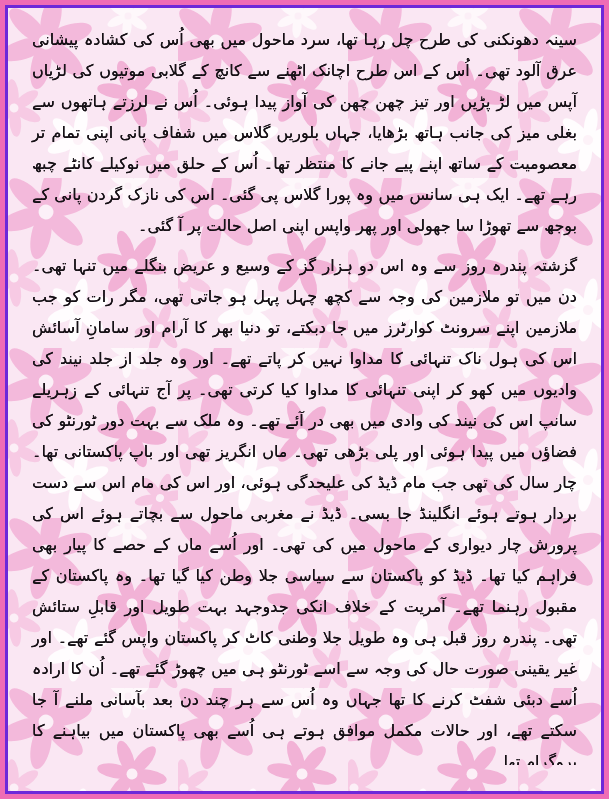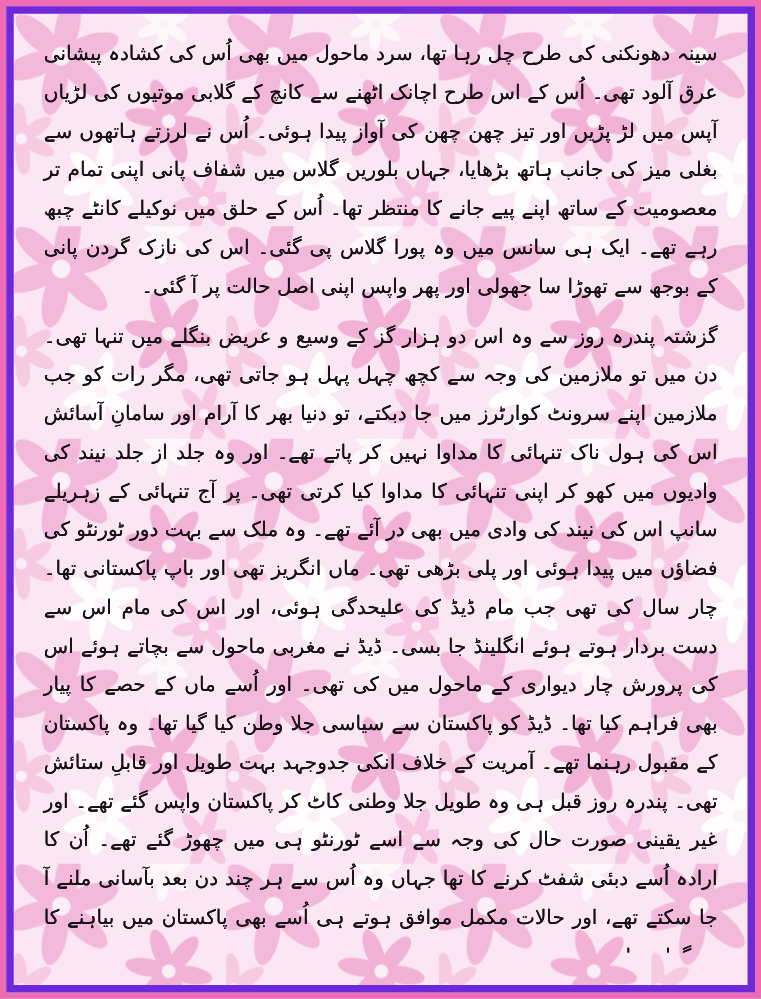--- a/index.html
+++ b/index.html
@@ -16,21 +16,21 @@
     background: #ef6cb5;           
     padding: 5px;
     margin: 0 auto;
     overflow: hidden;
   }
   .page-inner {
     position: relative;
     width: 100%;
     height: 100%;
     box-sizing: border-box;
-    border: 6px solid #6d28d9;     
+    border: 3px solid #6d28d9;     
     background: #fae7f3;           
     overflow: hidden;
   }
   svg.floral-bg {
     position: absolute;
     top: 0; left: 0;
     width: 100%;
     height: 100%;
     display: block;
   }

